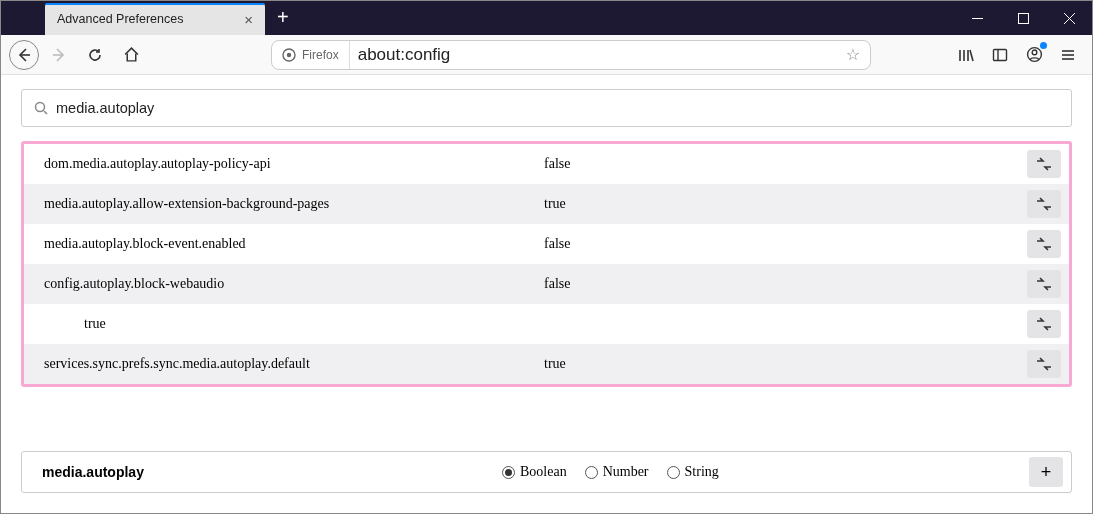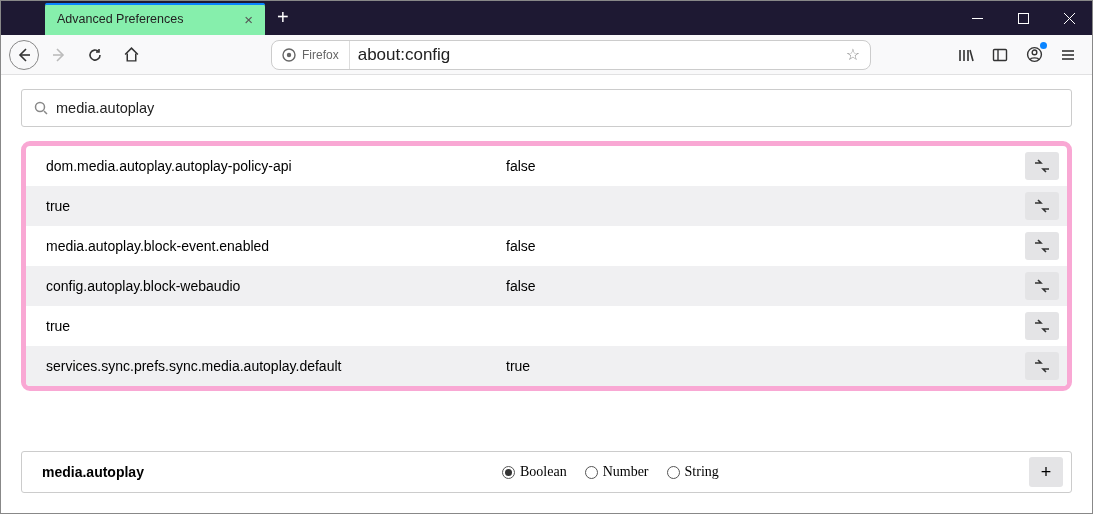--- a/index.html
+++ b/index.html
@@ -1,21 +1,21 @@
 <!DOCTYPE html>
 <html><head>
 <meta charset="utf-8">
 <style>
   * { box-sizing: border-box; margin: 0; padding: 0; }
   body { font-family: "Segoe UI", Arial, sans-serif; font-size: 13px; background: #fff; }
   .window { width: 1093px; height: 514px; border: 1px solid #888; display: flex; flex-direction: column; background: #fff; }
   
   
   .titlebar { height: 34px; background: #1e1933; display: flex; align-items: flex-end; position: relative; }
-  .tab { background: #86efac; height: 32px; margin-left: 44px; display: flex; align-items: center; padding: 0 12px; border-top-left-radius: 4px; border-top-right-radius: 4px; min-width: 220px; position: relative; font-size: 12.5px; color: #222; }
+  .tab { background: #e5e5e5; height: 32px; margin-left: 44px; display: flex; align-items: center; padding: 0 12px; border-top-left-radius: 4px; border-top-right-radius: 4px; min-width: 220px; position: relative; font-size: 12.5px; color: #222; }
   .tab-top-line { position: absolute; top: 0; left: 0; right: 0; height: 2px; background: #0a84ff; border-top-left-radius: 4px; border-top-right-radius: 4px; }
   .tab-close { margin-left: auto; font-size: 15px; color: #555; line-height: 1; }
   .newtab { color: #fff; font-size: 20px; font-weight: 300; margin: 0 12px 6px 12px; }
   .win-controls { margin-left: auto; display: flex; height: 34px; }
   .win-btn { width: 46px; display: flex; align-items: center; justify-content: center; color: #fff; }
   .win-btn svg { stroke: #fff; fill: none; stroke-width: 1; }
   
   
   .navbar { height: 40px; background: #f9f9fa; border-bottom: 1px solid #e1e1e2; display: flex; align-items: center; padding: 0 8px; gap: 4px; }
   .nav-icon { width: 32px; height: 32px; display: flex; align-items: center; justify-content: center; border-radius: 4px; color: #555; }
@@ -28,26 +28,26 @@
   .right-icons { display: flex; gap: 2px; }
   .right-icons .nav-icon { position: relative; }
   .account-dot { position: absolute; top: 3px; right: 3px; width: 7px; height: 7px; background: #0a84ff; border-radius: 50%; }
   
   
   .content { flex: 1; padding: 14px 20px 20px 20px; background: #fff; overflow: hidden; display: flex; flex-direction: column; gap: 14px; }
   .search-box { height: 38px; border: 1px solid #ccc; border-radius: 3px; display: flex; align-items: center; padding: 0 12px; gap: 8px; }
   .search-box .mag { color: #888; }
   .search-box .text { font-size: 14.5px; color: #222; }
   
-  .pref-table { border: 5px solid #f9a8d4; border-radius: 9px; overflow: hidden; }
+  .pref-table { border: 3px solid #f9a8d4; border-radius: 3px; overflow: hidden; font-family: Liberation Serif, serif; }
   .pref-row { display: flex; align-items: center; height: 40px; padding: 0 8px 0 20px; font-size: 14px; }
   .pref-row:nth-child(even) { background: #f0f0f2; }
   .pref-row.highlighted { background: #d6e8fb; }
   .pref-name { flex: 0 0 460px; }
-  .pref-value { flex: 1; }
+  .pref-value { flex: 1; margin-left: 40px; }
   .pref-action { width: 34px; height: 28px; background: #e4e4e6; border-radius: 3px; display:flex; align-items:center; justify-content:center; }
   .pref-row.highlighted .pref-action { background: #c3d9ee; }
   .red-box { position: absolute; border: 2.5px solid #e02020; pointer-events: none; }
   .pref-name-wrap { position: relative; display: inline-block; }
   
   .addrow { border: 1px solid #ccc; border-radius: 3px; height: 42px; display: flex; align-items: center; padding: 0 8px 0 20px; margin-top: auto; }
   .addrow .pref-name { font-weight: 600; font-size: 14px; }
   .radios { display: flex; gap: 18px; align-items:center; font-size: 14px; }
   .radio { display: flex; align-items: center; gap: 5px; font-family: Liberation Serif, serif; }
   .radio-circle { width: 13px; height: 13px; border: 1.5px solid #555; border-radius: 50%; display:flex; align-items:center; justify-content:center; }
@@ -175,20 +175,21 @@
           <div class="pref-name"><span class="pref-name-wrap">dom.media.autoplay.autoplay-policy-api</span></div>
           <div class="pref-value">false</div>
           <div class="pref-action">
             <svg width="18" height="14" viewBox="0 0 18 14" stroke="#333" stroke-width="1.6" fill="none">
               <path d="M2 4 L8 4 L5 1"></path>
               <path d="M16 10 L10 10 L13 13"></path>
             </svg>
           </div>
         </div>
         <div class="pref-row">
+          <div class="pref-name"><span class="pref-name-wrap">media.autoplay.allow-extension-background-pages</span></div>
           <div class="pref-value">true</div>
           <div class="pref-action">
             <svg width="18" height="14" viewBox="0 0 18 14" stroke="#333" stroke-width="1.6" fill="none">
               <path d="M2 4 L8 4 L5 1"></path>
               <path d="M16 10 L10 10 L13 13"></path>
             </svg>
           </div>
         </div>
         <div class="pref-row">
           <div class="pref-name"><span class="pref-name-wrap">media.autoplay.block-event.enabled</span></div>

